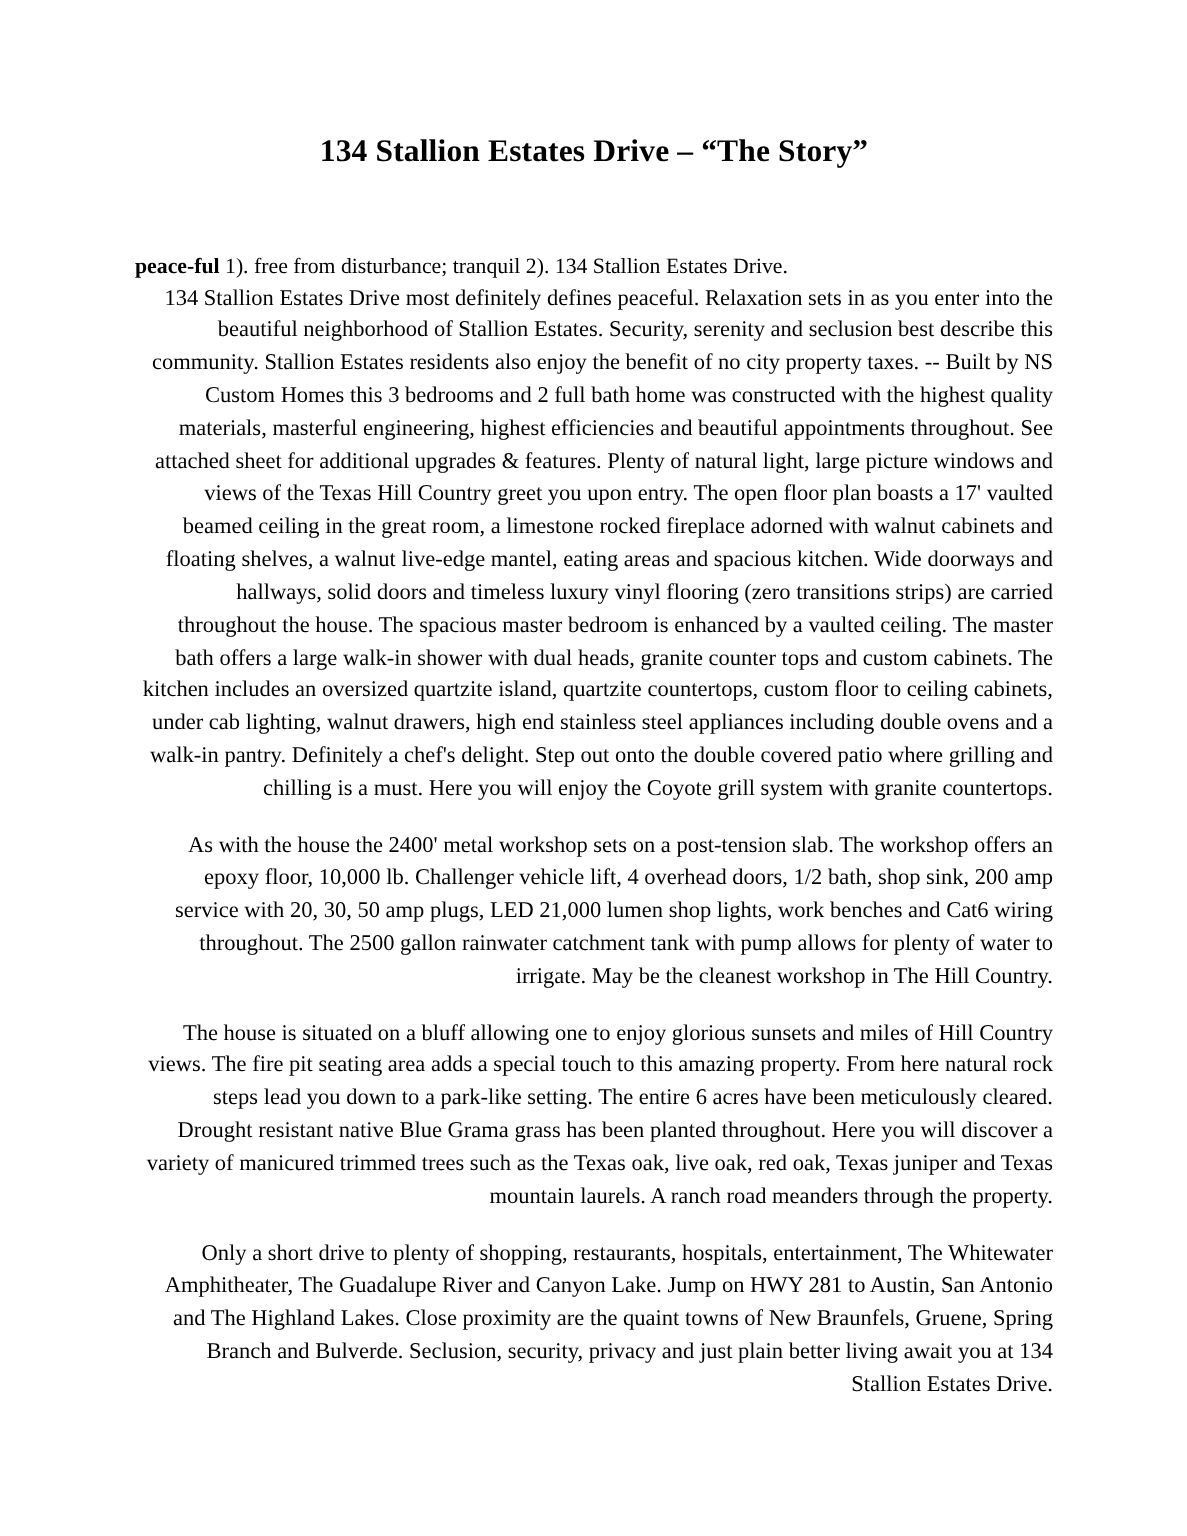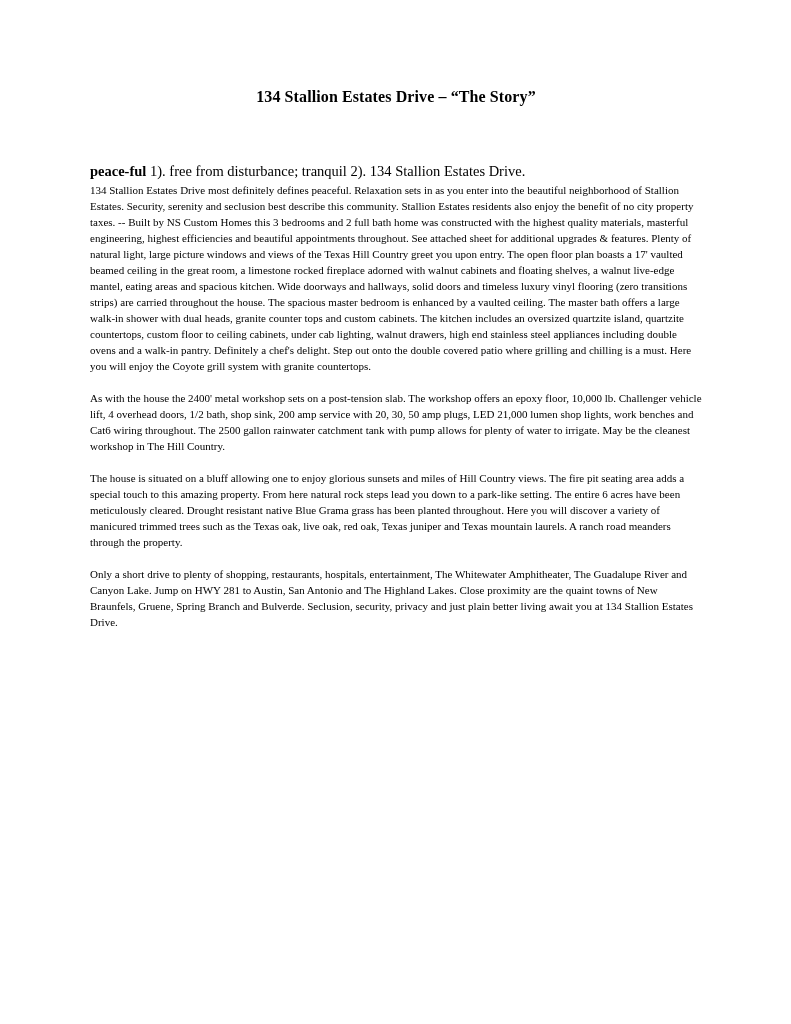--- a/index.html
+++ b/index.html
@@ -25,41 +25,41 @@
   .content {
     position: absolute;
     left: 90px;
     top: 0;
     width: 612px;
   }
   .doc-title {
     margin: 0;
     padding-top: 88px;
     text-align: center;
-    font-size: 16px;
+    font-size: 21px;
     font-weight: bold;
     letter-spacing: 0.1px;
   }
   .definition {
     margin-top: 55px;
     font-size: 14.5px;
     line-height: 1.42;
   }
   .definition .term {
     font-weight: bold;
     font-style: normal;
     text-align: right;
   }
   .definition .gloss {
   }
   p.body-para {
     margin: 0;
-    font-size: 11px;
+    font-size: 15px;
     line-height: 1.455;
-    text-align: left;
+    text-align: right;
   }
   p.body-para + p.body-para {
     margin-top: 16px;
   }
   .first-para {
     margin-top: 26px;
   }
 </style>
 </head>
 <body>

